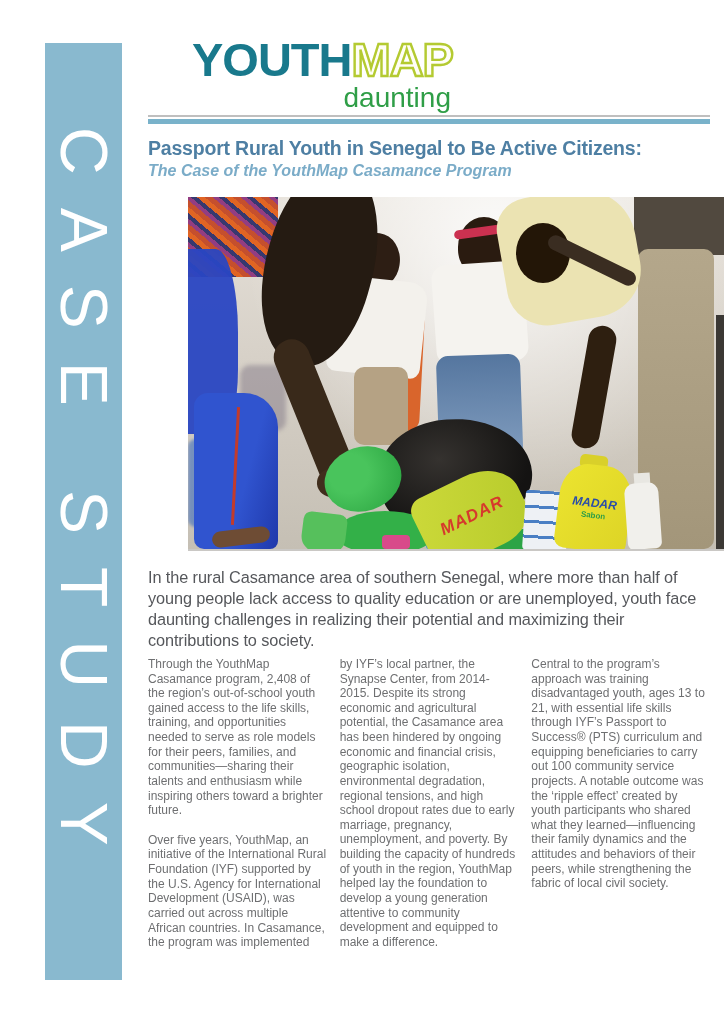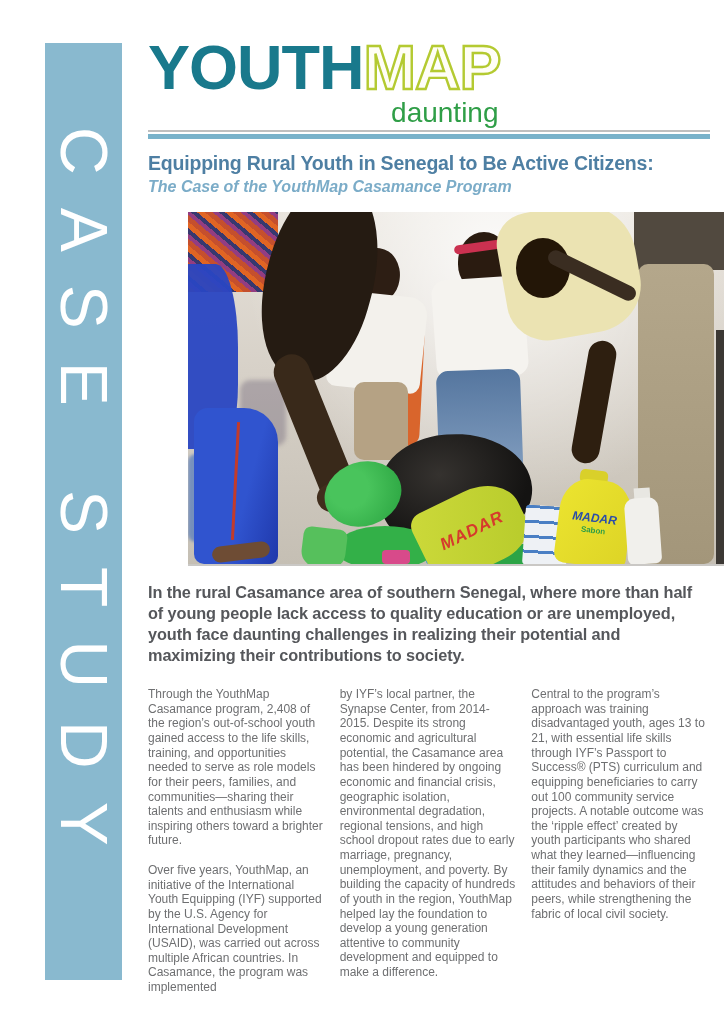--- a/index.html
+++ b/index.html
@@ -7,21 +7,21 @@
   .page{position:relative;width:724px;height:1024px;background:#fff;overflow:hidden;}
 
   
   .sidebar{position:absolute;left:45px;top:43px;width:77px;height:937px;background:#89b9cf;display:flex;justify-content:center;}
   .vertical-label{writing-mode:vertical-rl;text-orientation:mixed;font-size:66px;line-height:1;letter-spacing:0.50em;color:#ffffff;padding-top:84px;font-weight:400;}
 
   
   .content{position:absolute;left:148px;top:0;width:562px;}
 
   .logo{margin-top:38px;display:flex;flex-direction:column;align-items:flex-start;width:fit-content;}
-  .logo-line{font-size:63px;font-weight:700;letter-spacing:-1px;line-height:0.95;white-space:nowrap;}
+  .logo-line{font-size:47px;font-weight:700;letter-spacing:-1px;line-height:0.95;white-space:nowrap;margin-left:44px;}
   .logo-youth{color:#19798c;}
   .logo-map{color:#b4ca31;-webkit-text-fill-color:#fffef6;-webkit-text-stroke:2.4px #b4ca31;}
   .logo-country{align-self:flex-end;font-size:28px;line-height:1;color:#2f9e47;margin-top:1px;padding-right:2px;font-weight:400;}
 
   .rule-gray{margin-top:3px;height:2px;background:#bfbfbf;}
   .rule-blue{margin-top:2px;height:5px;background:#79b2ca;}
 
   .title{margin:14px 0 0;font-size:19.5px;line-height:1.12;font-weight:700;color:#4e7fa3;letter-spacing:-0.2px;}
   .subtitle{margin:3px 0 0;font-size:16px;font-style:italic;color:#7bacc8;line-height:1.15;font-weight:700;}
 
@@ -65,22 +65,22 @@
   .jug-label{color:#2b4ea8;font-weight:700;font-style:italic;font-size:12px;}
   .jug-sub{color:#2f9e47;font-weight:700;font-size:8px;}
   .p-jugcap{left:392px;top:258px;width:28px;height:14px;background:#d9d02a;border-radius:5px;transform:rotate(7deg);}
   .p-bottle1{left:438px;top:286px;width:34px;height:66px;background:#f1f0ec;border-radius:10px 10px 6px 6px;transform:rotate(-4deg);}
   .p-bottle1cap{left:446px;top:276px;width:16px;height:12px;background:#e8e7e2;transform:rotate(-4deg);}
   .p-gtub{left:298px;top:332px;width:72px;height:20px;background:#2ca446;border-radius:4px;}
   .p-pink{left:194px;top:338px;width:28px;height:14px;background:#d84a8a;border-radius:4px;}
   .p-bluebit{left:238px;top:342px;width:42px;height:10px;background:#3a99cf;border-radius:3px;}
 
   
-  .intro{margin:16px 0 0;font-size:16.3px;font-weight:700;line-height:1.29;color:#55575b;letter-spacing:-0.1px;}
-  .columns{margin-top:21px;display:flex;gap:13px;}
+  .intro{margin:16px 0 0;font-size:16.3px;font-weight:400;line-height:1.29;color:#55575b;letter-spacing:-0.1px;}
+  .columns{margin-top:6px;display:flex;gap:13px;}
   .col{flex:1;min-width:0;}
   .body-p{margin:0 0 15px;font-size:12px;line-height:1.22;color:#6e6f71;letter-spacing:0;}
 </style>
 </head>
 <body>
 
 <div class="page">
 
   <aside class="sidebar">
     <span class="vertical-label">CASE STUDY</span>
@@ -91,21 +91,21 @@
     <header class="logo">
       <div class="logo-line">
         <span class="logo-youth">YOUTH</span><span class="logo-map">MAP</span>
       </div>
       <div class="logo-country">daunting</div>
     </header>
 
     <div class="rule-gray"></div>
     <div class="rule-blue"></div>
 
-    <h1 class="title">Equipping Rural Youth in Senegal to Be Active Citizens:</h1>
+    <h1 class="title">Passport Rural Youth in Senegal to Be Active Citizens:</h1>
     <h2 class="subtitle">The Case of the YouthMap Casamance Program</h2>
 
     <figure class="photo">
       <div class="ph p-fabric"></div>
       <div class="ph p-chair"></div>
       <div class="ph p-crowd"></div>
       <div class="ph p-blue-garment"></div>
       <div class="ph p-blue-pants"></div>
       <div class="ph p-seam"></div>
       <div class="ph p-sandal"></div>
@@ -145,21 +145,21 @@
       </div>
       <div class="ph p-bottle1cap"></div>
       <div class="ph p-bottle1"></div>
     </figure>
 
     <p class="intro">In the rural Casamance area of southern Senegal, where more than half of young people lack access to quality education or are unemployed, youth face daunting challenges in realizing their potential and maximizing their contributions to society.</p>
 
     <div class="columns">
       <div class="col">
         <p class="body-p">Through the YouthMap Casamance program, 2,408 of the region’s out-of-school youth gained access to the life skills, training, and opportunities needed to serve as role models for their peers, families, and communities—sharing their talents and enthusiasm while inspiring others toward a brighter future.</p>
-        <p class="body-p">Over five years, YouthMap, an initiative of the International Youth Equipping (IYF) supported by the U.S. Agency for International Development (USAID), was carried out across multiple African countries. In Casamance, the program was implemented</p>
+        <p class="body-p">Over five years, YouthMap, an initiative of the International Rural Foundation (IYF) supported by the U.S. Agency for International Development (USAID), was carried out across multiple African countries. In Casamance, the program was implemented</p>
       </div>
       <div class="col">
         <p class="body-p">by IYF’s local partner, the Synapse Center, from 2014-2015. Despite its strong economic and agricultural potential, the Casamance area has been hindered by ongoing economic and financial crisis, geographic isolation, environmental degradation, regional tensions, and high school dropout rates due to early marriage, pregnancy, unemployment, and poverty. By building the capacity of hundreds of youth in the region, YouthMap helped lay the foundation to develop a young generation attentive to community development and equipped to make a difference.</p>
       </div>
       <div class="col">
         <p class="body-p">Central to the program’s approach was training disadvantaged youth, ages 13 to 21, with essential life skills through IYF’s Passport to Success® (PTS) curriculum and equipping beneficiaries to carry out 100 community service projects. A notable outcome was the ‘ripple effect’ created by youth participants who shared what they learned—influencing their family dynamics and the attitudes and behaviors of their peers, while strengthening the fabric of local civil society.</p>
       </div>
     </div>
 
   </main>

